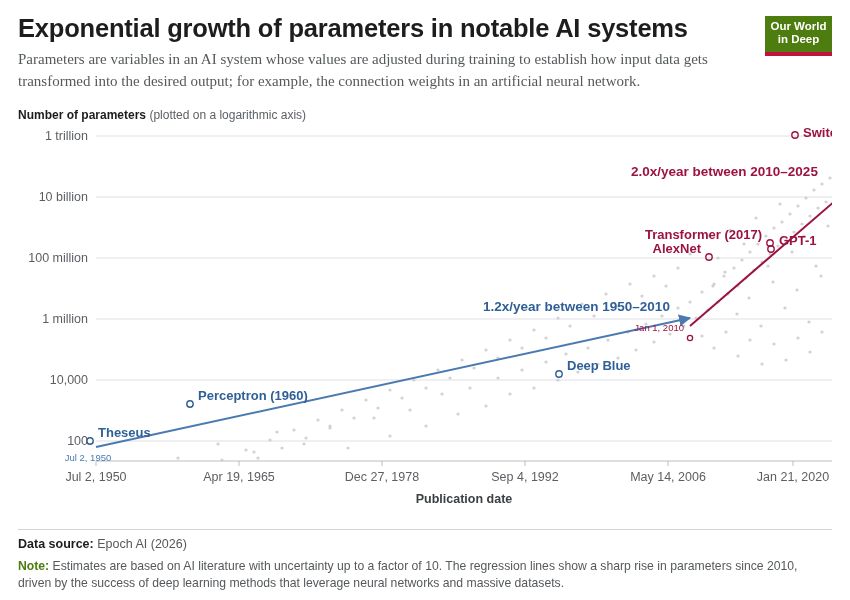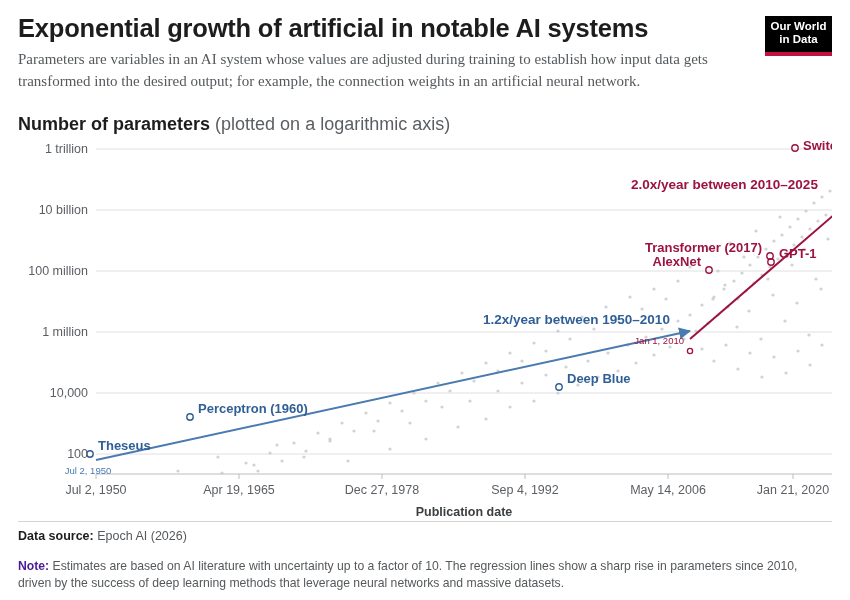--- a/index.html
+++ b/index.html
@@ -42,35 +42,35 @@
     max-width: 735px;
     font-weight: 400;
     font-family: Liberation Serif, serif;
   }
   .owid-logo {
     position: absolute;
     right: 0;
     top: 2px;
     width: 67px;
     height: 40px;
-    background: #000000;
+    background: #4d7c0f;
     color: #ffffff;
     font-size: 11.5px;
     font-weight: 700;
     line-height: 1.1;
     text-align: center;
     padding-top: 4px;
     box-sizing: border-box;
     border-bottom: 4px solid #c0113f;
   }
   .owid-logo .l2 { display:block; }
   
   .yaxis-caption {
-    margin-top: 22px;
-    font-size: 18px;
+    margin-top: 16px;
+    font-size: 12px;
     color: #5b5f63;
   }
   .yaxis-caption b {
     color: #1d1d1d;
     font-weight: 700;
   }
   
   .chart-wrap {
     position: relative;
     width: 814px;
@@ -119,44 +119,44 @@
     color: #55595c;
   }
   .footer-rule {
     border-top: 1px solid #d4d4d4;
     margin-bottom: 7px;
   }
   .footer-row1 {
     display: flex;
     justify-content: space-between;
     align-items: baseline;
-    margin-bottom: 15px;
+    margin-bottom: 7px;
     flex-direction: column;
   }
   .footer-row1 b { color: #1d1d1d; font-weight: 700; }
   .footer-right { color: #55595c; }
   .note {
     font-size: 12.2px;
     line-height: 1.38;
     color: #55595c;
     max-width: 810px;
   }
-  .note b { color: #4c1d95; font-weight: 700; }
+  .note b { color: #4d7c0f; font-weight: 700; }
 </style>
 </head>
 <body>
 
 <div class="page">
 
   <div class="header">
-    <h1 class="title">Exponential growth of artificial in notable AI systems</h1>
+    <h1 class="title">Exponential growth of parameters in notable AI systems</h1>
     <p class="subtitle">Parameters are variables in an AI system whose values are adjusted during training to establish how input data gets transformed into the desired output; for example, the connection weights in an artificial neural network.</p>
     <div class="owid-logo">
       <span class="l1">Our World</span>
-      <span class="l2">in Data</span>
+      <span class="l2">in Deep</span>
     </div>
   </div>
 
   <div class="yaxis-caption">
     <b>Number of parameters</b><span> (plotted on a logarithmic axis)</span>
   </div>
 
   <div class="chart-wrap">
     <svg class="chart" id="chart-svg" width="814" height="380" viewBox="0 0 814 380">
       <g id="grid-layer">

